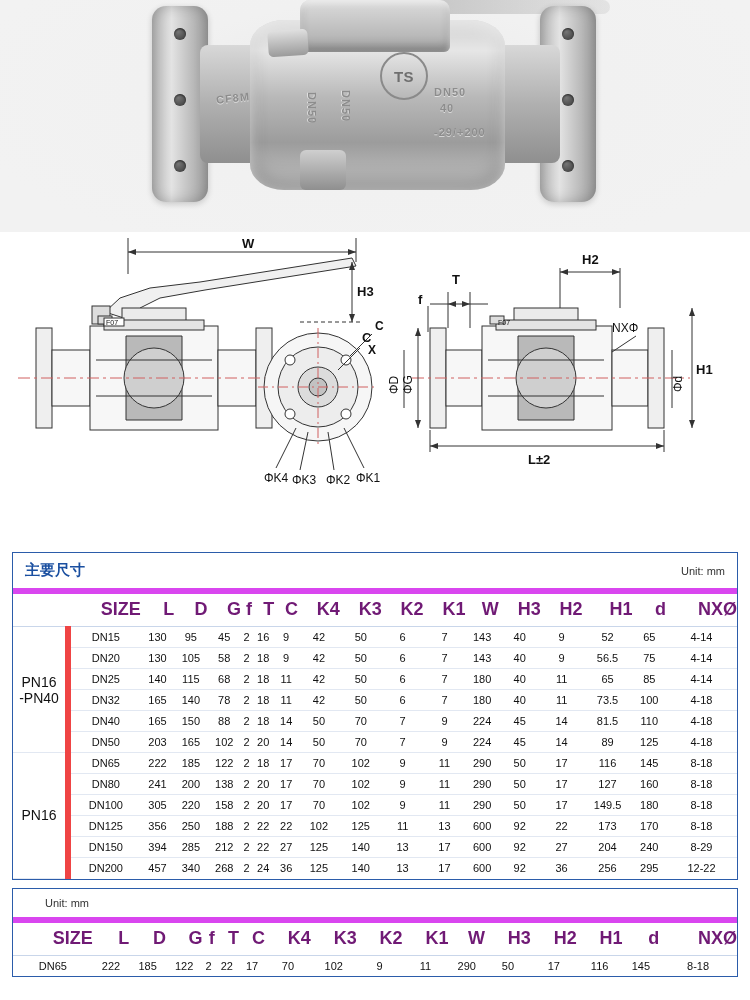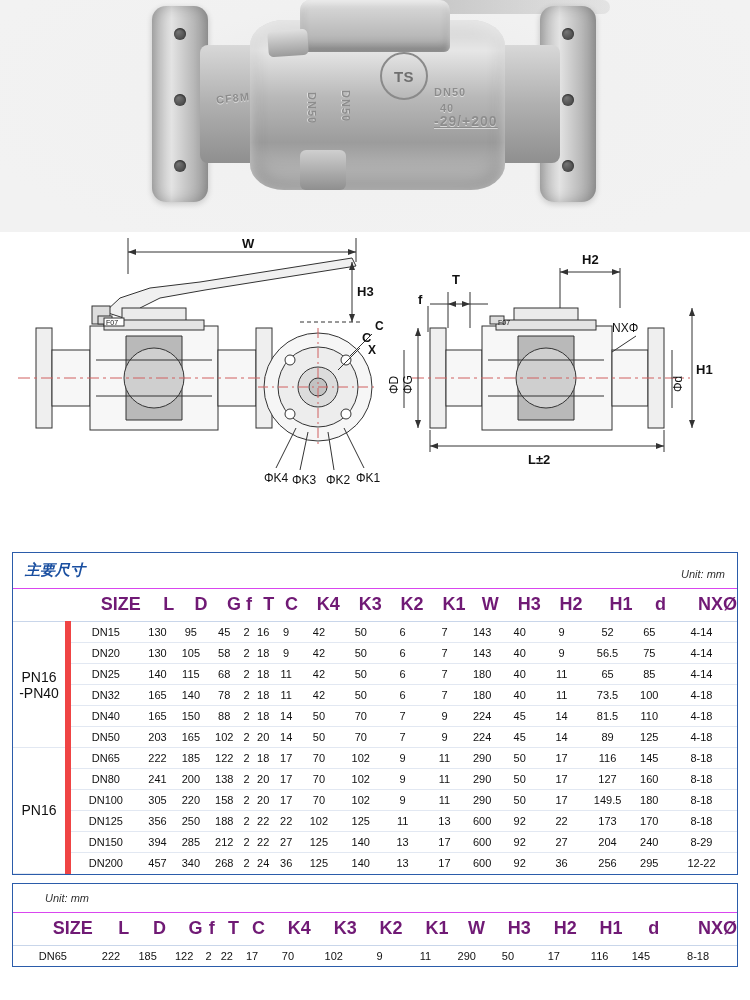--- a/index.html
+++ b/index.html
@@ -113,21 +113,21 @@
     font-size: 11px;
     font-weight: bold;
     letter-spacing: 1px;
     text-shadow: 0 1px 0 rgba(255,255,255,.55);
   }
   .cast-text.t1 { left: 216px; top: 92px; transform: rotate(-6deg); }
   .cast-text.t2 { left: 318px; top: 92px; transform: rotate(90deg); transform-origin: left top; }
   .cast-text.t3 { left: 352px; top: 90px; transform: rotate(90deg); transform-origin: left top; }
   .cast-text.t4 { left: 434px; top: 86px; }
   .cast-text.t5 { left: 440px; top: 102px; }
-  .cast-text.t6 { left: 434px; top: 113px; font-size: 14px; text-decoration: underline; }
+  .cast-text.t6 { left: 434px; top: 126px; font-size: 11px; }
   .handle-shadow {
     position: absolute;
     left: 310px; top: 0px;
     width: 300px; height: 14px;
     background: linear-gradient(90deg, rgba(120,120,120,.5), rgba(170,170,170,.2));
     border-radius: 7px;
   }
 
   
   .drawing {
@@ -139,25 +139,24 @@
   .drawing svg { display: block; }
 
   
   .table-block {
     margin: 8px 12px 0 12px;
     border: 1px solid #2b5caa;
     background: #fff;
   }
   .tb-head {
     display: flex;
-    align-items: flex-end;
+    align-items: center;
     justify-content: space-between;
     padding: 8px 12px;
-    border-bottom: 1px solid #d946ef;
-    font-style: italic;
+    border-bottom: 6px solid #d946ef;
   }
   .tb-title {
     color: #1a4fa0;
     font-size: 15px;
     font-weight: bold;
   }
   .tb-title .sub {
     margin-left: 18px;
   }
   .tb-unit {

